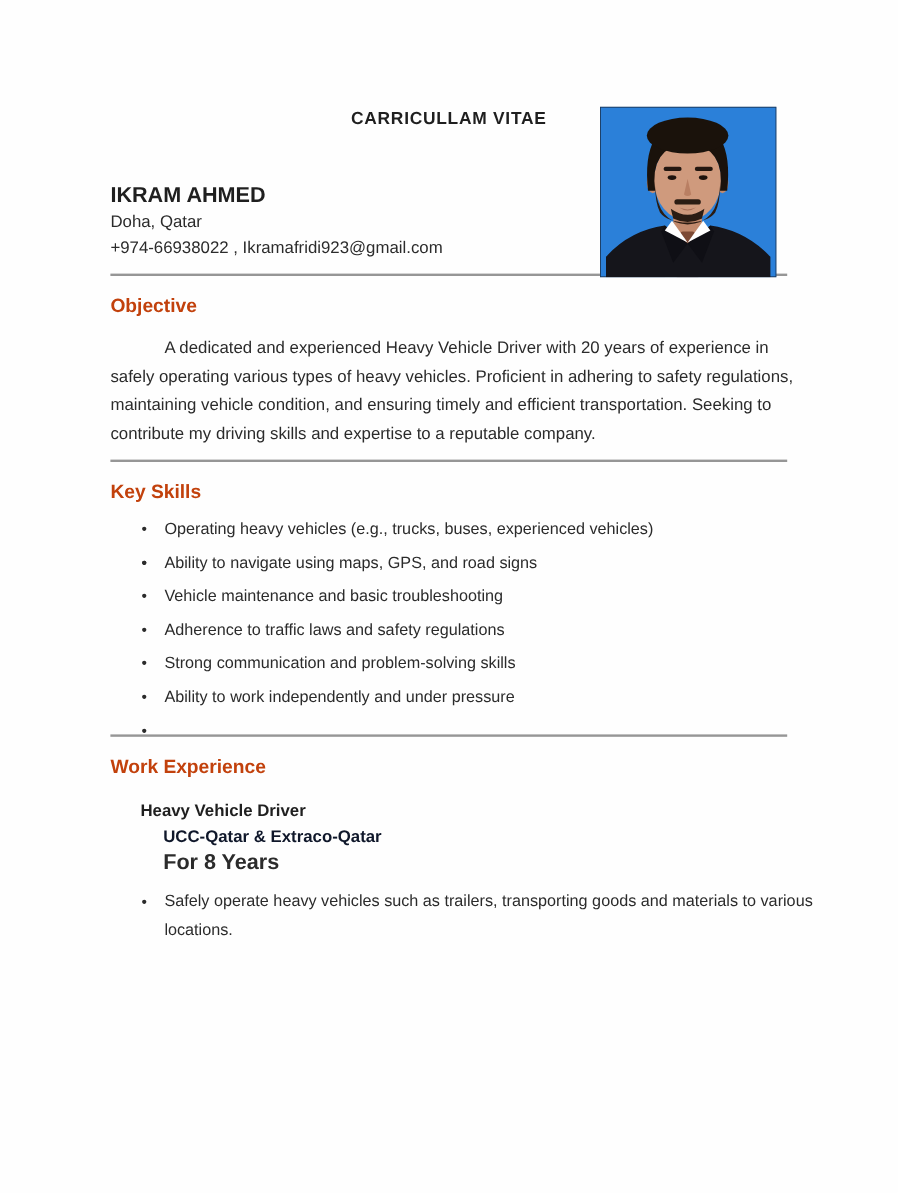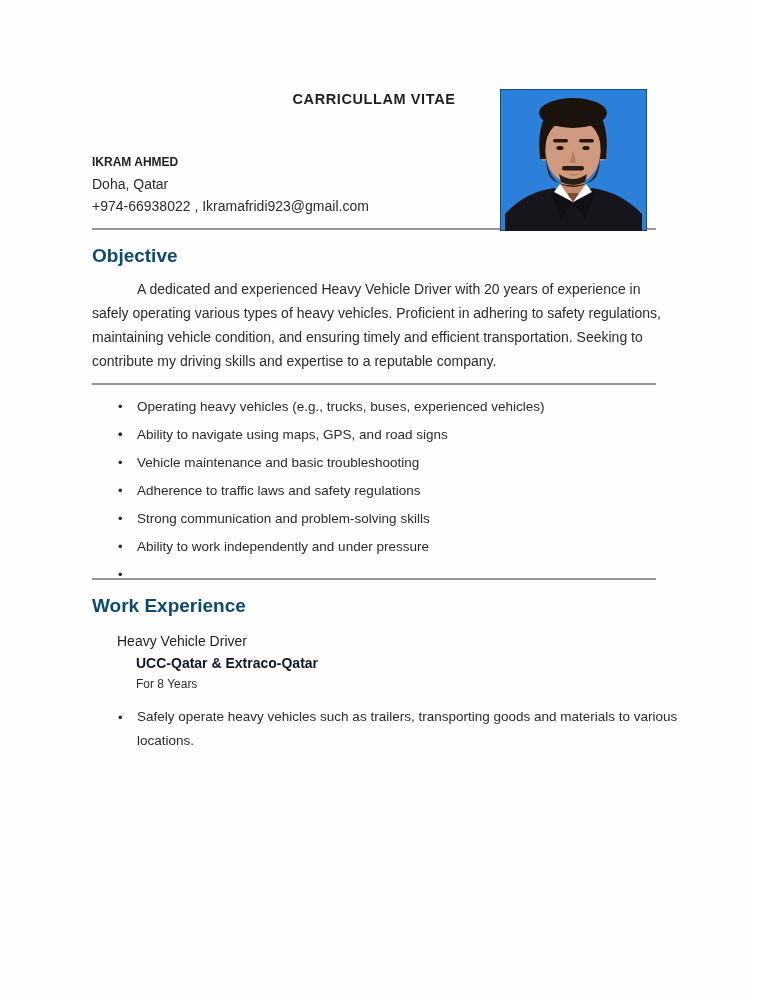--- a/index.html
+++ b/index.html
@@ -27,43 +27,43 @@
     top: 89px;
     width: 147px;
     height: 142px;
   }
   .photo svg { display: block; width: 100%; height: 100%; }
   .content {
     padding: 0 92px;
   }
   .name {
     margin-top: 47px;
-    font-size: 12px;
+    font-size: 18px;
     font-weight: bold;
     line-height: 16px;
     color: #1f1f1f;
   }
   .contact-line {
     margin-top: 6px;
     font-size: 14px;
     line-height: 16px;
   }
   .hr {
     height: 2px;
     background: #969696;
     margin-top: 14px;
   }
   .hr.hr2 { margin-top: 10px; }
   .hr.hr3 { margin-top: 24px; }
   .heading {
     margin-top: 18px;
-    font-size: 19px;
-    font-weight: bold;
-    line-height: 16px;
-    color: #0c4a6e;
+    font-size: 16px;
+    font-weight: bold;
+    line-height: 16px;
+    color: #c2410c;
   }
   .para {
     margin: 13px 0 0 0;
     width: 572px;
     font-size: 14px;
     line-height: 24px;
     text-indent: 45px;
   }
   ul.bullet-list {
     list-style: none;
@@ -90,37 +90,38 @@
     left: 26px;
     top: 0;
     font-size: 13px;
     color: #2b2b2b;
   }
   ul.work-bullets .bullet { top: 1px; }
   .job-title {
     margin-top: 19px;
     margin-left: 25px;
     font-size: 14px;
-    font-weight: normal;
+    font-weight: bold;
     line-height: 16px;
     color: #1f1f1f;
   }
   .company {
     margin-top: 6px;
     margin-left: 44px;
     font-size: 14px;
     font-weight: bold;
     line-height: 16px;
     color: #0f172a;
   }
   .duration {
     margin-top: 5px;
     margin-left: 44px;
-    font-size: 12px;
-    line-height: 16px;
+    font-size: 18px;
+    line-height: 16px;
+    font-weight: bold;
   }
   ul.work-bullets { margin-top: 13px; }
 </style>
 </head>
 <body>
 
 <div class="page">
 
   <div class="title">CARRICULLAM VITAE</div>
 
@@ -171,20 +172,21 @@
     <div class="contact-line">Doha, Qatar</div>
     <div class="contact-line">+974-66938022 , Ikramafridi923@gmail.com</div>
 
     <div class="hr"></div>
 
     <div class="heading">Objective</div>
     <p class="para">A dedicated and experienced Heavy Vehicle Driver with 20 years of experience in safely operating various types of heavy vehicles. Proficient in adhering to safety regulations, maintaining vehicle condition, and ensuring timely and efficient transportation. Seeking to contribute my driving skills and expertise to a reputable company.</p>
 
     <div class="hr hr2"></div>
 
+    <div class="heading">Key Skills</div>
     <ul class="bullet-list skills">
         <li>
         <span class="bullet">•</span>
         <span class="li-text">Operating heavy vehicles (e.g., trucks, buses, experienced vehicles)</span>
       </li>
         <li>
         <span class="bullet">•</span>
       </li>
         <li>
         <span class="bullet">•</span>

